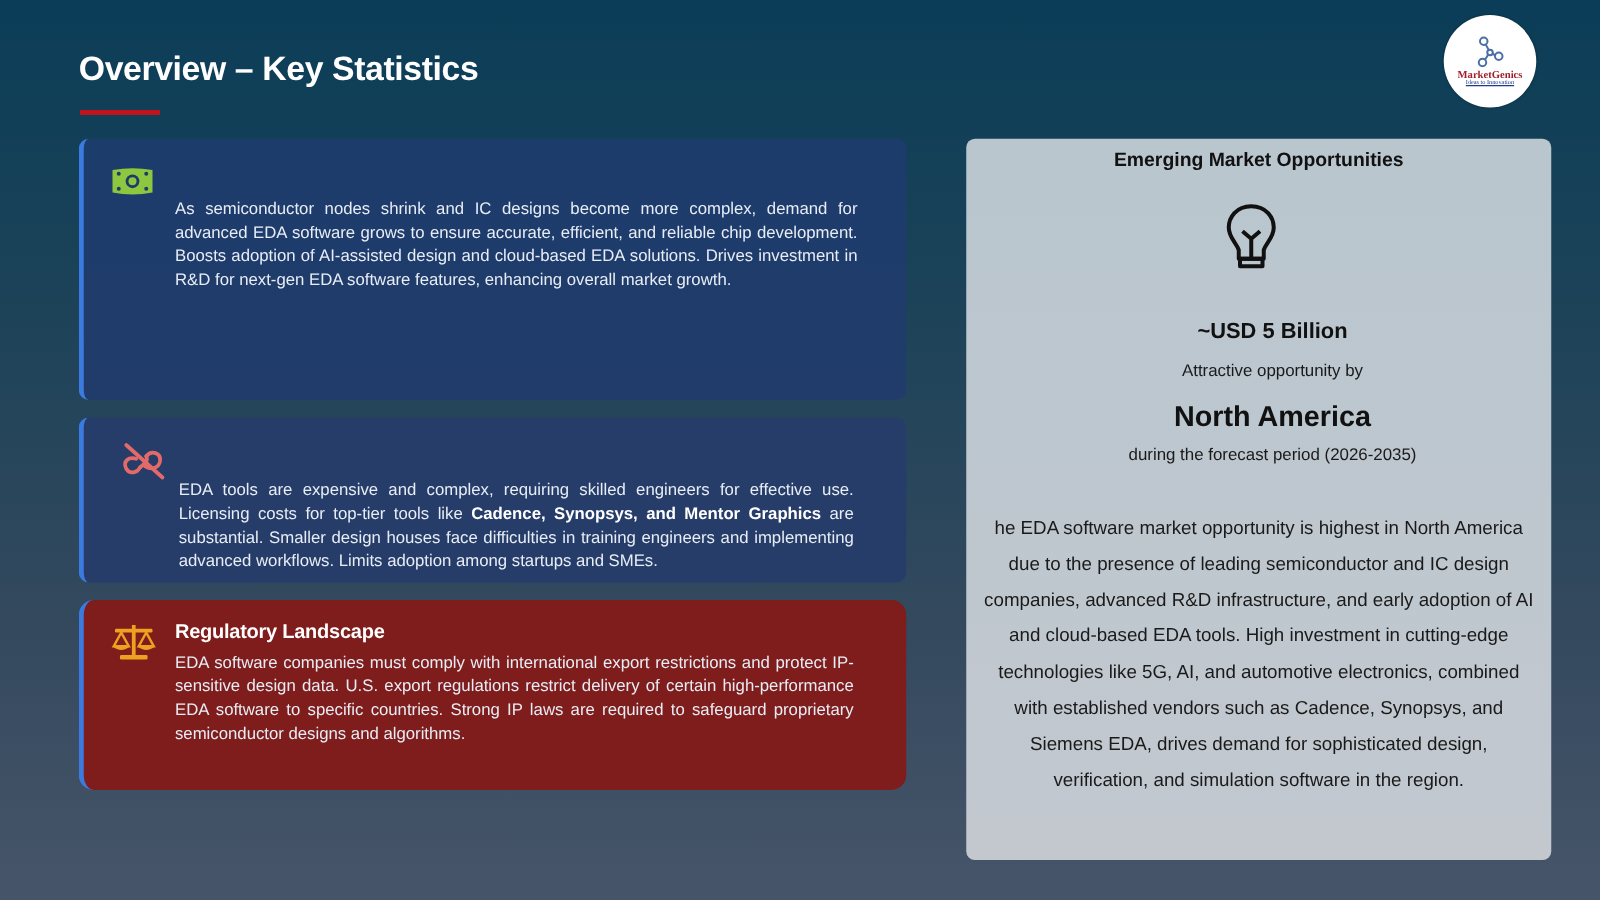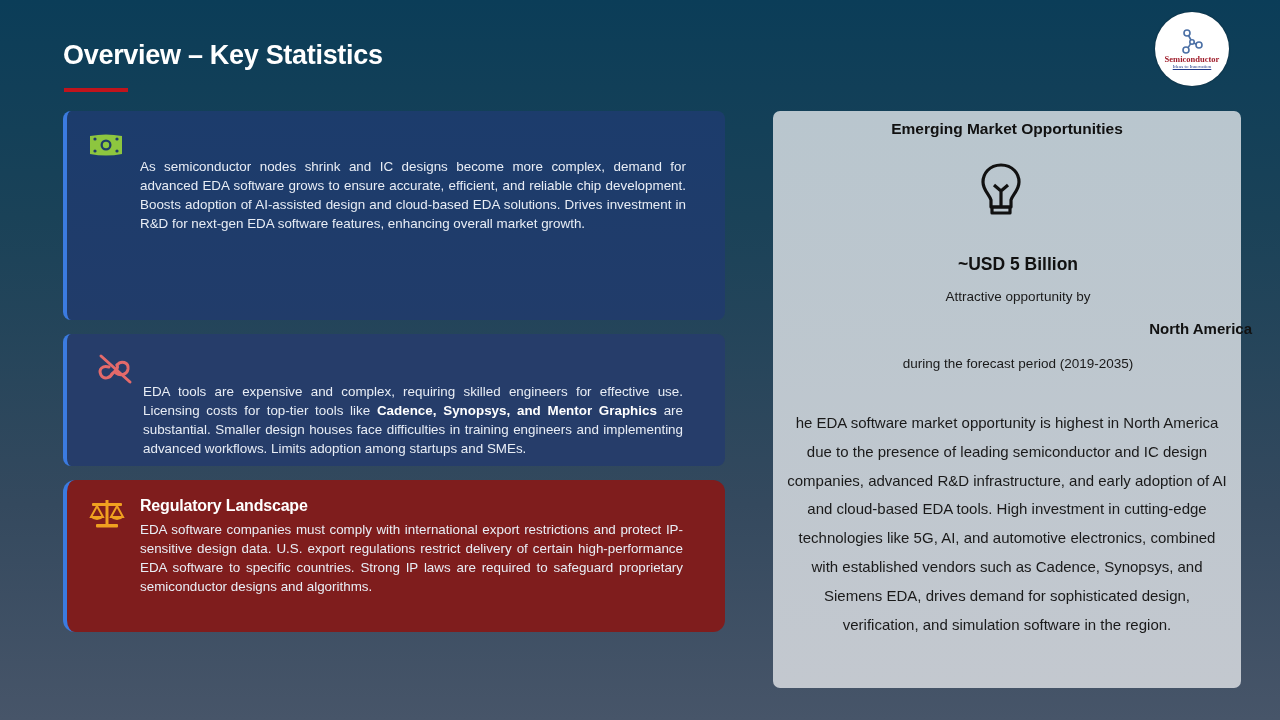--- a/index.html
+++ b/index.html
@@ -49,21 +49,21 @@
   .note b { color:#000; }
 
   .right-panel {
     position:absolute; left:773px; top:111px; width:457px; height:577px;
     background:linear-gradient(180deg,#b9c6ce 0%,#c3c8cf 100%); border-radius:7px;padding-left:11px;
   }
   .rp-heading { position:absolute; left:0; width:100%; top:9px; text-align:center; font-weight:bold; font-size:15.5px; color:#111; }
   .rp-bulb { position:absolute; left:206px; top:50px; width:44px; height:56px; }
   .rp-value { position:absolute; width:100%; top:143px; text-align:center; font-weight:bold; font-size:17.5px; color:#111; }
   .rp-sub { position:absolute; width:100%; top:178px; text-align:center; font-size:13.5px; color:#1a1a1a; }
-  .rp-region { position:absolute; width:100%; top:209px; text-align:right; font-weight:bold; font-size:15px; color:#111; }
+  .rp-region { position:absolute; width:100%; top:209px; text-align:center; font-weight:bold; font-size:23px; color:#111; }
   .rp-period { position:absolute; width:100%; top:245px; text-align:center; font-size:13.5px; color:#1a1a1a; }
   .rp-desc { position:absolute; left:12px; right:12px; top:298px; text-align:center; font-size:15px; line-height:28.8px; color:#1a1a1a; }
 </style>
 </head>
 <body>
 
 <div class="title">Overview – Key Statistics</div>
 <div class="title-underline"></div>
 
 <div class="logo">
@@ -71,21 +71,21 @@
     <g fill="none" stroke="#4a6fa5" stroke-width="1.6">
       <circle cx="8" cy="5" r="3"></circle>
       <circle cx="13" cy="14" r="2.2"></circle>
       <circle cx="20" cy="17" r="3"></circle>
       <circle cx="7" cy="22" r="3"></circle>
       <line x1="9.5" y1="7.5" x2="12" y2="12"></line>
       <line x1="15" y1="15" x2="17.2" y2="16.2"></line>
       <line x1="11.5" y1="15.8" x2="9" y2="19.8"></line>
     </g>
   </svg>
-  <div class="logo-name">Semiconductor</div>
+  <div class="logo-name">MarketGenics</div>
   <div class="logo-tag">Ideas to Innovation</div>
 </div>
 
 <div class="card card1">
   <svg class="card-icon" style="left:22px;top:22px;width:34px;height:24px;" viewBox="0 0 34 24">
     <path d="M1 3 Q17 0 33 3 L33 21 Q17 24 1 21 Z" fill="#8dc63f"></path>
     <circle cx="17" cy="12" r="5.5" fill="#1e3a6b"></circle>
     <circle cx="17" cy="12" r="3.2" fill="#8dc63f"></circle>
     <circle cx="6" cy="6" r="1.6" fill="#1e3a6b"></circle>
       <circle cx="28" cy="6" r="1.6" fill="#1e3a6b"></circle>
@@ -130,15 +130,15 @@
   <svg class="rp-bulb" viewBox="0 0 44 56">
     <g fill="none" stroke="#111" stroke-width="3.2" stroke-linejoin="round">
       <path d="M22 4 C10 4 4 13 4 21 C4 29 10 33 12 39 L12 46 L32 46 L32 39 C34 33 40 29 40 21 C40 13 34 4 22 4 Z"></path>
       <rect x="13" y="46" width="18" height="6" fill="none"></rect>
       <path d="M15 24 L22 30 L29 24 M22 30 L22 45"></path>
     </g>
   </svg>
   <div class="rp-value">~USD 5 Billion</div>
   <div class="rp-sub">Attractive opportunity  by</div>
   <div class="rp-region">North  America</div>
-  <div class="rp-period">during the  forecast period (2019-2035)</div>
+  <div class="rp-period">during the  forecast period (2026-2035)</div>
   <div class="rp-desc">he EDA software market  opportunity  is highest in North  America due to the presence of leading semiconductor and IC design companies, advanced R&amp;D infrastructure, and early adoption of AI and cloud-based EDA tools. High investment in cutting-edge technologies like 5G, AI, and automotive  electronics, combined with established vendors such as Cadence, Synopsys, and Siemens EDA, drives demand for sophisticated design, verification, and simulation software in the region.</div>
 </div>
 
 </body></html>

